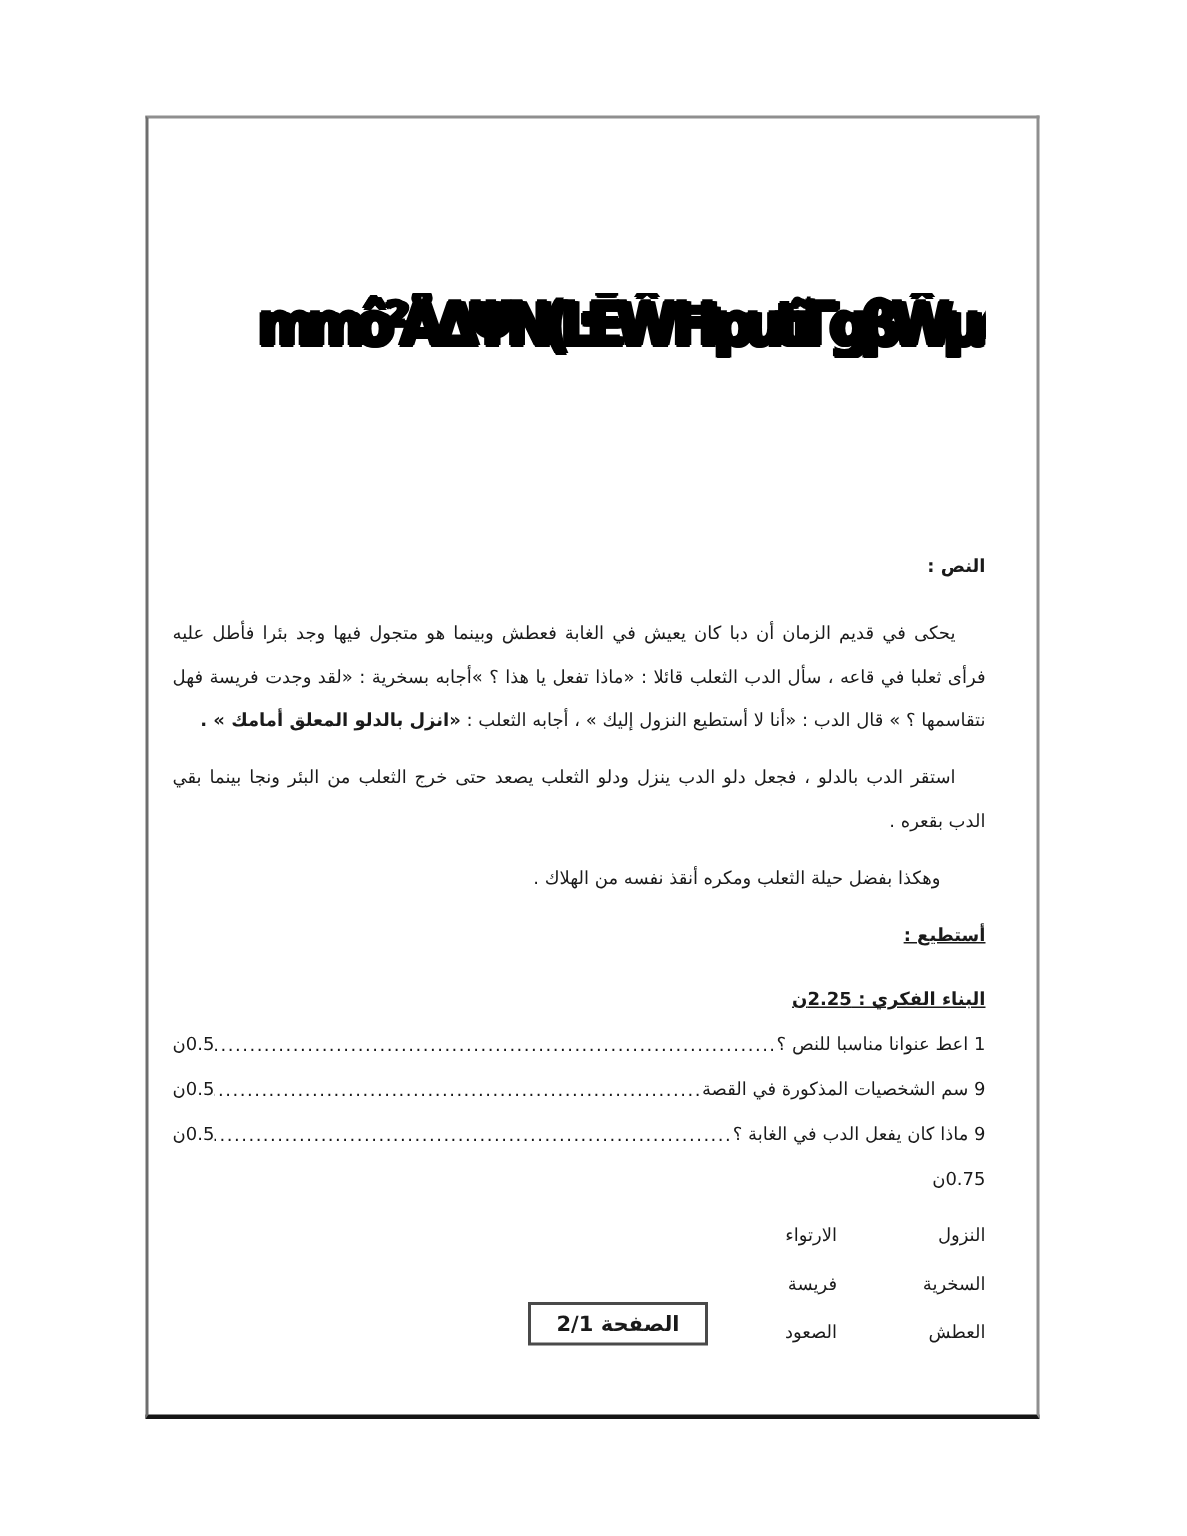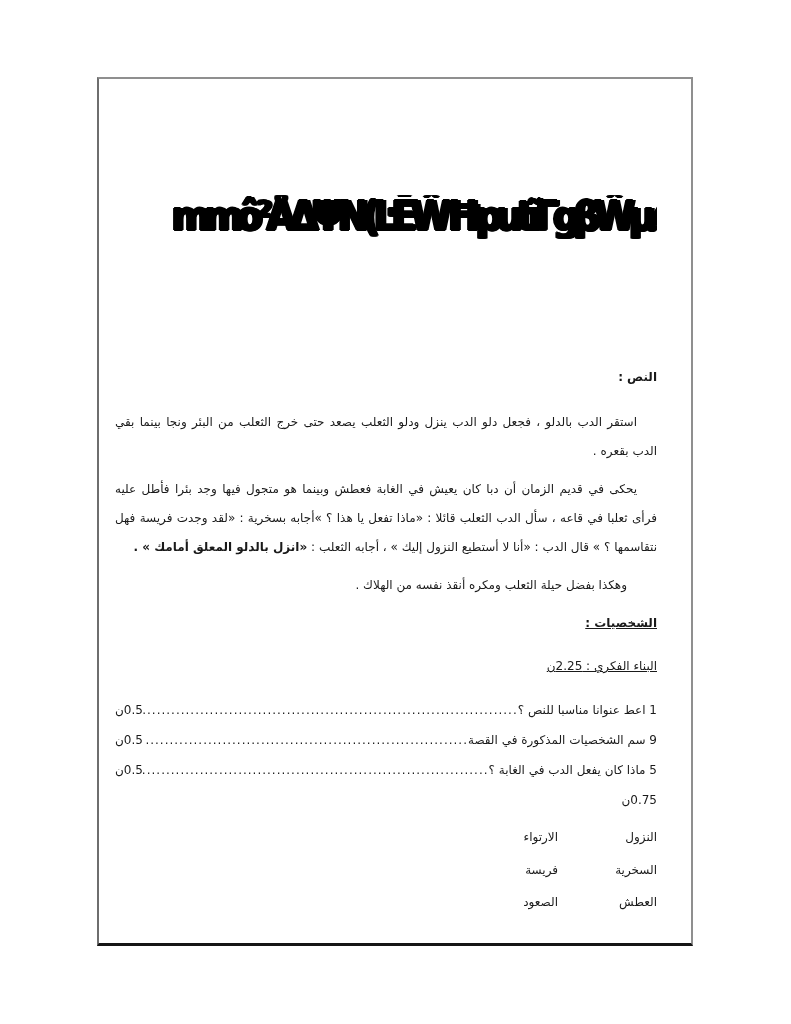--- a/index.html
+++ b/index.html
@@ -26,21 +26,21 @@
   .content{
     position:absolute;top:284px;right:34px;left:16px;
     direction:rtl;text-align:right;font-size:12px;line-height:29px;
   }
   .text-heading{font-weight:bold;margin:0 0 16px 0;}
   .para{margin:0 0 9px 0;text-align:justify;text-align-last:right;text-indent:20px;}
   .para-short{margin:0 0 9px 0;text-align:right;text-indent:30px;}
   .bold-run{font-weight:bold;}
   .questions-heading{font-weight:bold;margin:8px 0 14px 0;}
   .questions-heading .u,.subheading .u{text-decoration:underline;}
-  .subheading{font-weight:normal;margin:0 0 14px 0;}
+  .subheading{font-weight:bold;margin:0 0 0 0;}
   .q-row{display:flex;direction:rtl;line-height:30px;align-items:baseline;}
   .q-text{white-space:nowrap;flex:0 0 auto;}
   .q-dots{flex:1 1 auto;overflow:hidden;white-space:nowrap;letter-spacing:1px;}
   .q-points{flex:0 0 auto;white-space:nowrap;}
   .match-block{margin-top:6px;}
   .match-row{display:flex;direction:rtl;line-height:32.5px;}
   .match-word{flex:0 0 99px;}
   .match-opposite{flex:0 0 auto;}
   .footer-box{
     position:absolute;left:253px;top:789px;width:116px;height:25px;
@@ -52,44 +52,44 @@
 <body>
 
 <div class="page">
 
   <div class="garbled">mmô²ÅΔΨΝ(ĿĒŴĦputĩΓgβŴμ4ŖŵfnâŦĶ−π⊕WĦ</div>
 
   <div class="content">
 
     <div class="text-heading">النص :</div>
 
+    <p class="para"><span>يحكى في قديم الزمان أن دبا كان يعيش في الغابة فعطش وبينما هو متجول فيها وجد بئرا فأطل عليه فرأى ثعلبا في قاعه ، سأل الدب الثعلب قائلا : «ماذا تفعل يا هذا ؟ »أجابه بسخرية : «لقد وجدت فريسة فهل نتقاسمها ؟ » قال الدب : «أنا لا أستطيع النزول إليك » ، أجابه الثعلب : </span><span class="bold-run">«انزل بالدلو المعلق أمامك » .</span></p>
+
     <p class="para">استقر الدب بالدلو ، فجعل دلو الدب ينزل ودلو الثعلب يصعد حتى خرج الثعلب من البئر ونجا بينما بقي الدب بقعره .</p>
-
-    <p class="para"><span>يحكى في قديم الزمان أن دبا كان يعيش في الغابة فعطش وبينما هو متجول فيها وجد بئرا فأطل عليه فرأى ثعلبا في قاعه ، سأل الدب الثعلب قائلا : «ماذا تفعل يا هذا ؟ »أجابه بسخرية : «لقد وجدت فريسة فهل نتقاسمها ؟ » قال الدب : «أنا لا أستطيع النزول إليك » ، أجابه الثعلب : </span><span class="bold-run">«انزل بالدلو المعلق أمامك » .</span></p>
 
     <p class="para-short">وهكذا بفضل حيلة الثعلب ومكره أنقذ نفسه من الهلاك .</p>
 
-    <div class="questions-heading"><span class="u">الشخصيات :</span></div>
+    <div class="questions-heading"><span class="u">أستطيع :</span></div>
 
     <div class="subheading"><span class="u">البناء الفكري : 2.25ن</span></div>
 
     <div class="q-row">
       <span class="q-text">1 اعط عنوانا مناسبا للنص ؟</span>
       <span class="q-dots">......................................................................................................................................................</span>
       <span class="q-points">0.5ن</span>
     </div>
 
     <div class="q-row">
       <span class="q-text">9 سم الشخصيات المذكورة في القصة </span>
       <span class="q-dots">......................................................................................................................................................</span>
       <span class="q-points">0.5ن</span>
     </div>
 
     <div class="q-row">
-      <span class="q-text">5 ماذا كان يفعل الدب في الغابة ؟</span>
+      <span class="q-text">9 ماذا كان يفعل الدب في الغابة ؟</span>
       <span class="q-dots">......................................................................................................................................................</span>
       <span class="q-points">0.5ن</span>
     </div>
 
     <div class="q-row">
       <span class="q-points">0.75ن</span>
     </div>
 
     <div class="match-block">
       <div class="match-row">
@@ -101,14 +101,17 @@
         <span class="match-opposite">فريسة</span>
       </div>
       <div class="match-row">
         <span class="match-word">العطش</span>
         <span class="match-opposite">الصعود</span>
       </div>
     </div>
 
   </div>
 
+  <div class="footer-box">
+    <span>الصفحة 2/1</span>
+  </div>
 
 </div>
 
 </body></html>

